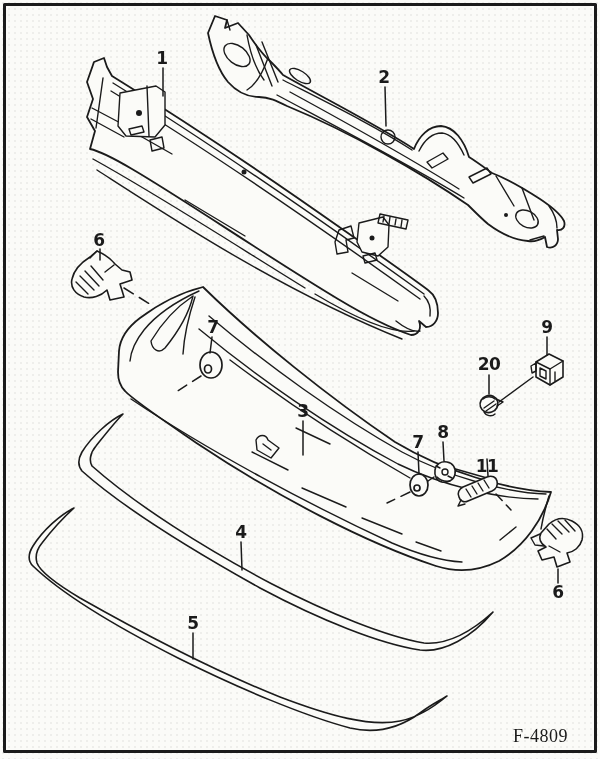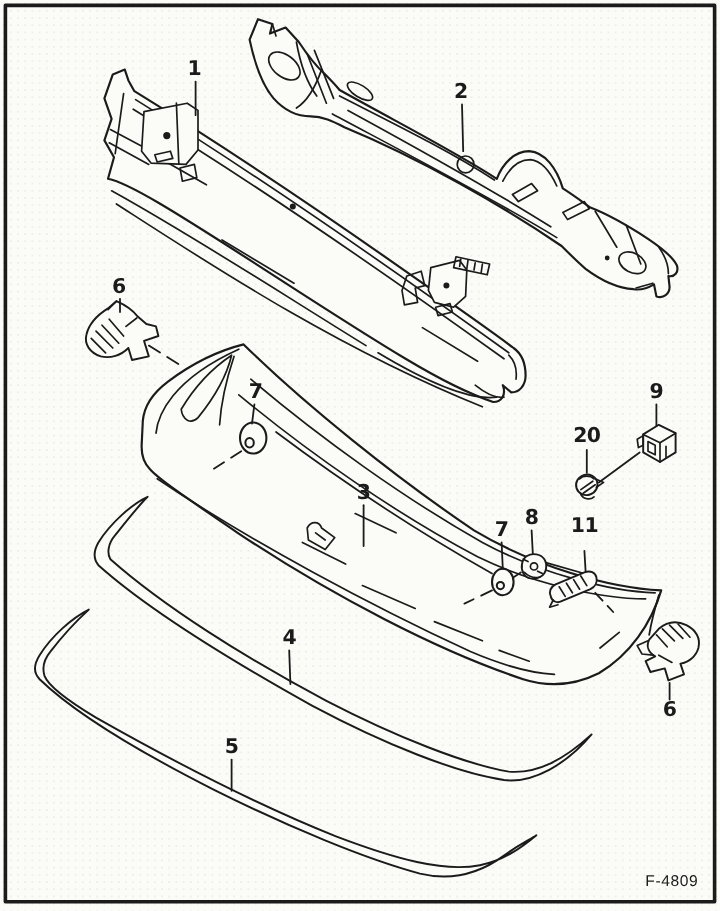--- a/index.html
+++ b/index.html
@@ -12,23 +12,23 @@
     font-family:"DejaVu Sans", sans-serif;
   }
   svg.art{position:absolute;left:0;top:0;width:600px;height:759px;}
   .callout{
     position:absolute;transform:translate(-50%,-50%);
     font-family:"DejaVu Sans", sans-serif;
     font-weight:bold;font-size:17px;color:var(--ink);
     letter-spacing:-0.5px;line-height:1;
   }
   .figcode{
-    position:absolute;right:18px;top:727px;
-    font-family:Liberation Sans, sans-serif;
-    font-size:13px;color:var(--ink);letter-spacing:0.5px;line-height:1;
+    position:absolute;right:32px;top:727px;
+    font-family:Liberation Serif, serif;
+    font-size:18px;color:var(--ink);letter-spacing:0.5px;line-height:1;
   }
   path,ellipse,circle,rect,line{vector-effect:non-scaling-stroke;}
 </style>
 </head>
 <body>
 
 <div class="frame">
   <svg class="art" viewBox="0 0 600 759" fill="none" stroke="#1b1b1b" stroke-width="1.4" stroke-linecap="round" stroke-linejoin="round">
 
     <rect x="4.5" y="4.5" width="591" height="747" stroke-width="3"></rect>
@@ -240,16 +240,16 @@
   <div class="callout" style="left:303px;top:411px">3</div>
   <div class="callout" style="left:241px;top:532px">4</div>
   <div class="callout" style="left:193px;top:623px">5</div>
   <div class="callout" style="left:99px;top:240px">6</div>
   <div class="callout" style="left:558px;top:592px">6</div>
   <div class="callout" style="left:213px;top:327px">7</div>
   <div class="callout" style="left:418px;top:442px">7</div>
   <div class="callout" style="left:443px;top:432px">8</div>
   <div class="callout" style="left:547px;top:327px">9</div>
   <div class="callout" style="left:489px;top:364px">20</div>
-  <div class="callout" style="left:487px;top:439px">11</div>
+  <div class="callout" style="left:487px;top:466px">11</div>
 
   <div class="figcode">F-4809</div>
 </div>
 
 </body></html>

